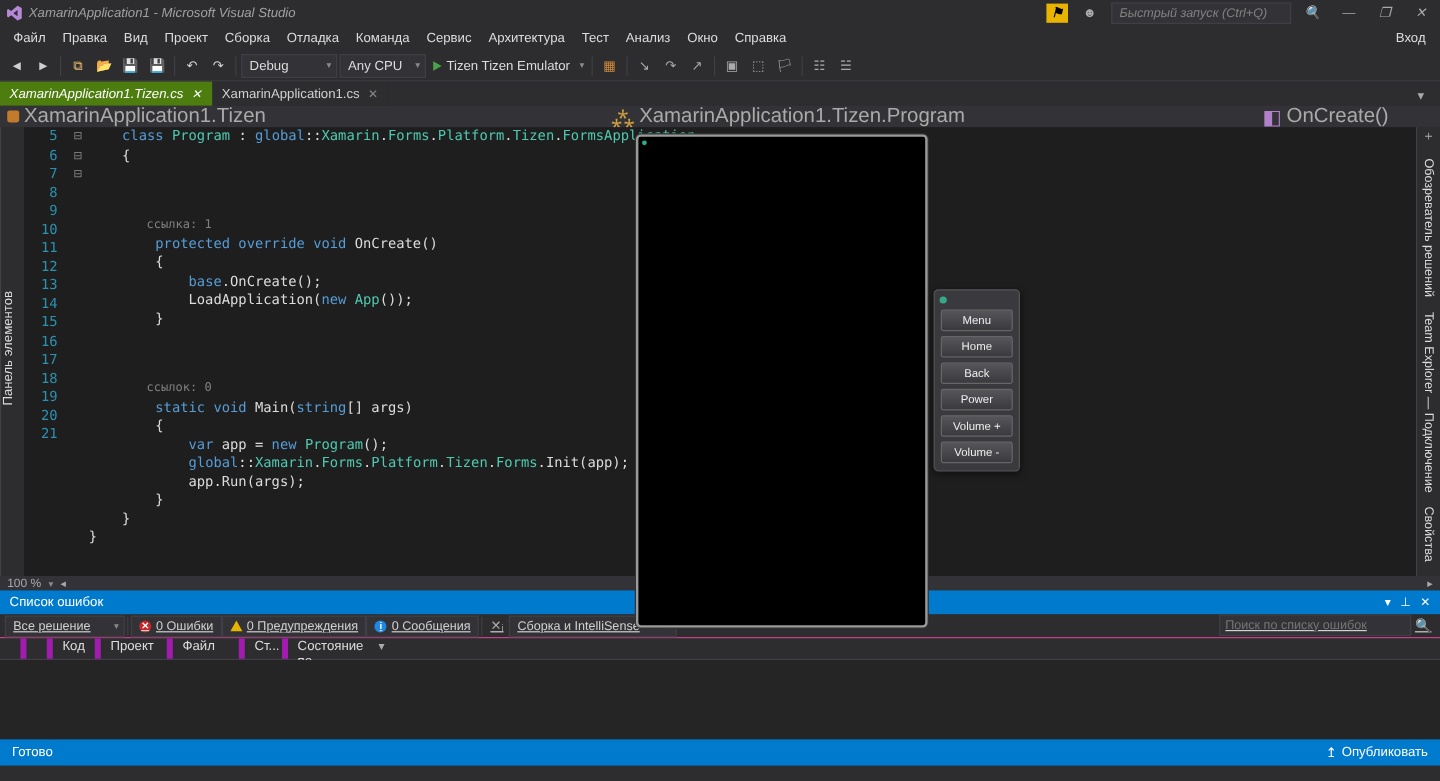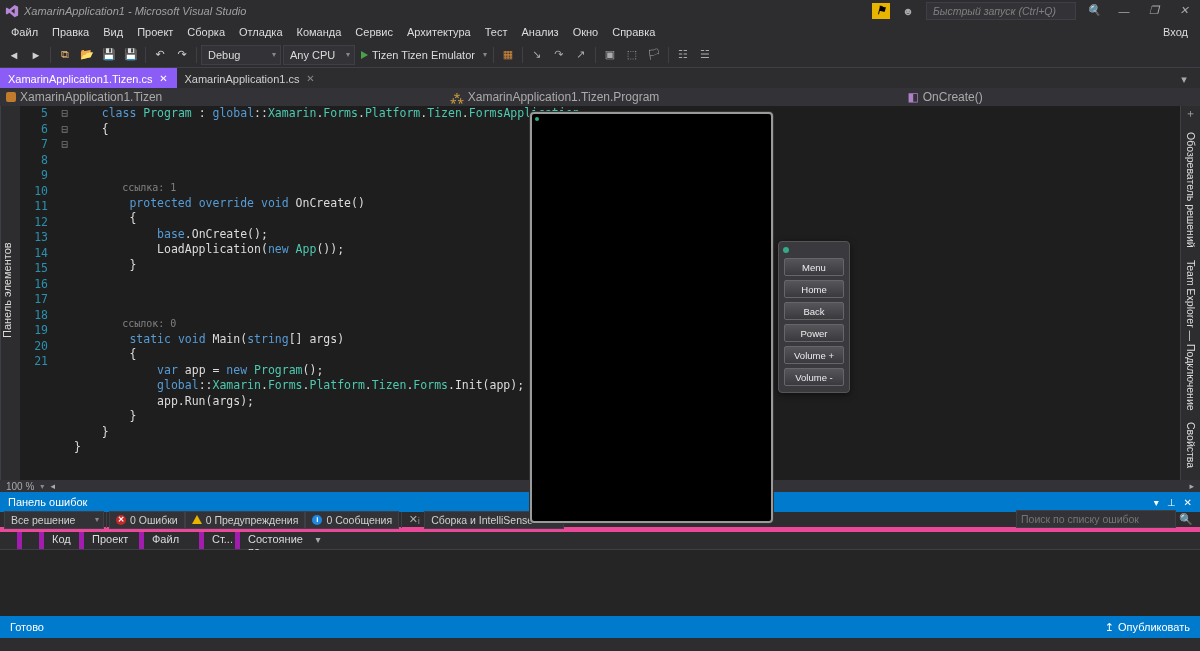--- a/index.html
+++ b/index.html
@@ -43,30 +43,30 @@
     padding:0 14px 0 4px; cursor:pointer; position:relative; }
   .tb-run::after { content:"▾"; position:absolute; right:2px; font-size:8px; color:#888; }
   .play-icon { width:0; height:0; border-left:7px solid #4aa14a;
     border-top:4px solid transparent; border-bottom:4px solid transparent; }
 
   
   .tabstrip { height:20px; background:#2d2d30; display:flex; align-items:flex-end; }
   .filetab { height:20px; padding:0 8px; display:flex; align-items:center;
     gap:6px; background:#2d2d30; color:#d0d0d0; cursor:pointer;
     border-top:1px solid transparent; font-size:11px; }
-  .filetab.active { background:#8b5cf6; color:#fff; }
+  .filetab.active { background:#4d7c0f; color:#fff;font-style:italic; }
   .filetab .tab-x { width:10px; height:10px; display:flex; align-items:center;
     justify-content:center; font-size:10px; color:#fff; }
   .filetab:not(.active) .tab-x { color:#888; }
   .tabstrip-end { flex:1; display:flex; justify-content:flex-end; padding-right:4px;
     gap:2px; align-items:center; color:#aaa; }
 
   
   .crumbbar { height:18px; background:#333337; display:flex; align-items:center;
-    padding:0 6px; font-size:12px; color:#aaa; gap:4px; }
+    padding:0 6px; font-size:17px; color:#aaa; gap:4px; }
   .crumb-icon { display:inline-block; width:10px; height:10px; border-radius:2px; }
   .crumb-seg { display:flex; align-items:center; gap:4px; cursor:pointer; }
 
   
   .mainrow { display:flex; height:calc(651px - 21px - 21px - 26px - 20px - 18px - 12px - 20px - 15px - 16px - 108px); }
   .left-tool { width:20px; background:#2d2d30; writing-mode:vertical-rl;
     text-align:center; padding-top:6px; color:#dcdcdc; font-size:11px;
     border-right:1px solid #3f3f46; cursor:pointer; transform:rotate(180deg); }
   .editor-wrap { flex:1; position:relative; background:#1e1e1e; display:flex;
     flex-direction:column; overflow:hidden; }
@@ -90,21 +90,21 @@
   
   .edbottom { height:12px; background:#333337; display:flex; align-items:center;
     font-size:10px; color:#aaa; padding:0 6px; gap:6px; }
   .sb-arrow { cursor:pointer; font-size:9px; }
 
   
   .errpanel-hdr { height:20px; background:#007acc; color:#fff; display:flex;
     align-items:center; padding:0 8px; justify-content:space-between; }
   .errpanel-hdr .hdr-btns { display:flex; gap:8px; align-items:center; font-size:10px; }
   .err-toolbar { height:20px; background:#2d2d30; display:flex; align-items:center;
-    gap:0; padding:0 4px; border-bottom:5px solid #ec4899; }
+    gap:0; padding:0 4px; border-bottom:1px solid #ec4899;text-decoration:underline; }
   .err-toolbar .group { display:flex; align-items:center; gap:4px;
     height:18px; padding:0 6px; border:1px solid #3f3f46; background:#333337;
     font-size:10.5px; cursor:pointer; }
   .err-toolbar .drop { padding:0 18px 0 6px; position:relative; }
   .err-toolbar .drop::after { content:"▾"; position:absolute; right:4px; font-size:8px; color:#888; }
   .err-search { flex:1; display:flex; justify-content:flex-end; }
   .err-search input { width:160px; background:#333337; border:1px solid #3f3f46;
     color:#aaa; font-size:10.5px; padding:1px 4px; height:18px; }
   .err-cols { height:18px; background:#2d2d30; display:flex;
     border-bottom:1px solid #3f3f46; }
@@ -315,21 +315,21 @@
 <div class="edbottom">
   <span>100 %</span>
   <span style="font-size:8px;color:#888">▾</span>
   <span class="sb-arrow">◂</span>
   <div style="flex:1"></div>
   <span class="sb-arrow">▸</span>
 </div>
 
 <div class="err-area">
 <div class="errpanel-hdr">
-  <span>Панель ошибок</span>
+  <span>Список ошибок</span>
   <div class="hdr-btns">
     <span>▾</span>
     <span>⊥</span>
     <span>✕</span>
   </div>
 </div>
 <div class="err-toolbar">
   <div class="group drop" style="width:100px">Все решение</div>
   <div class="tb-sep"></div>
   <div class="group">

